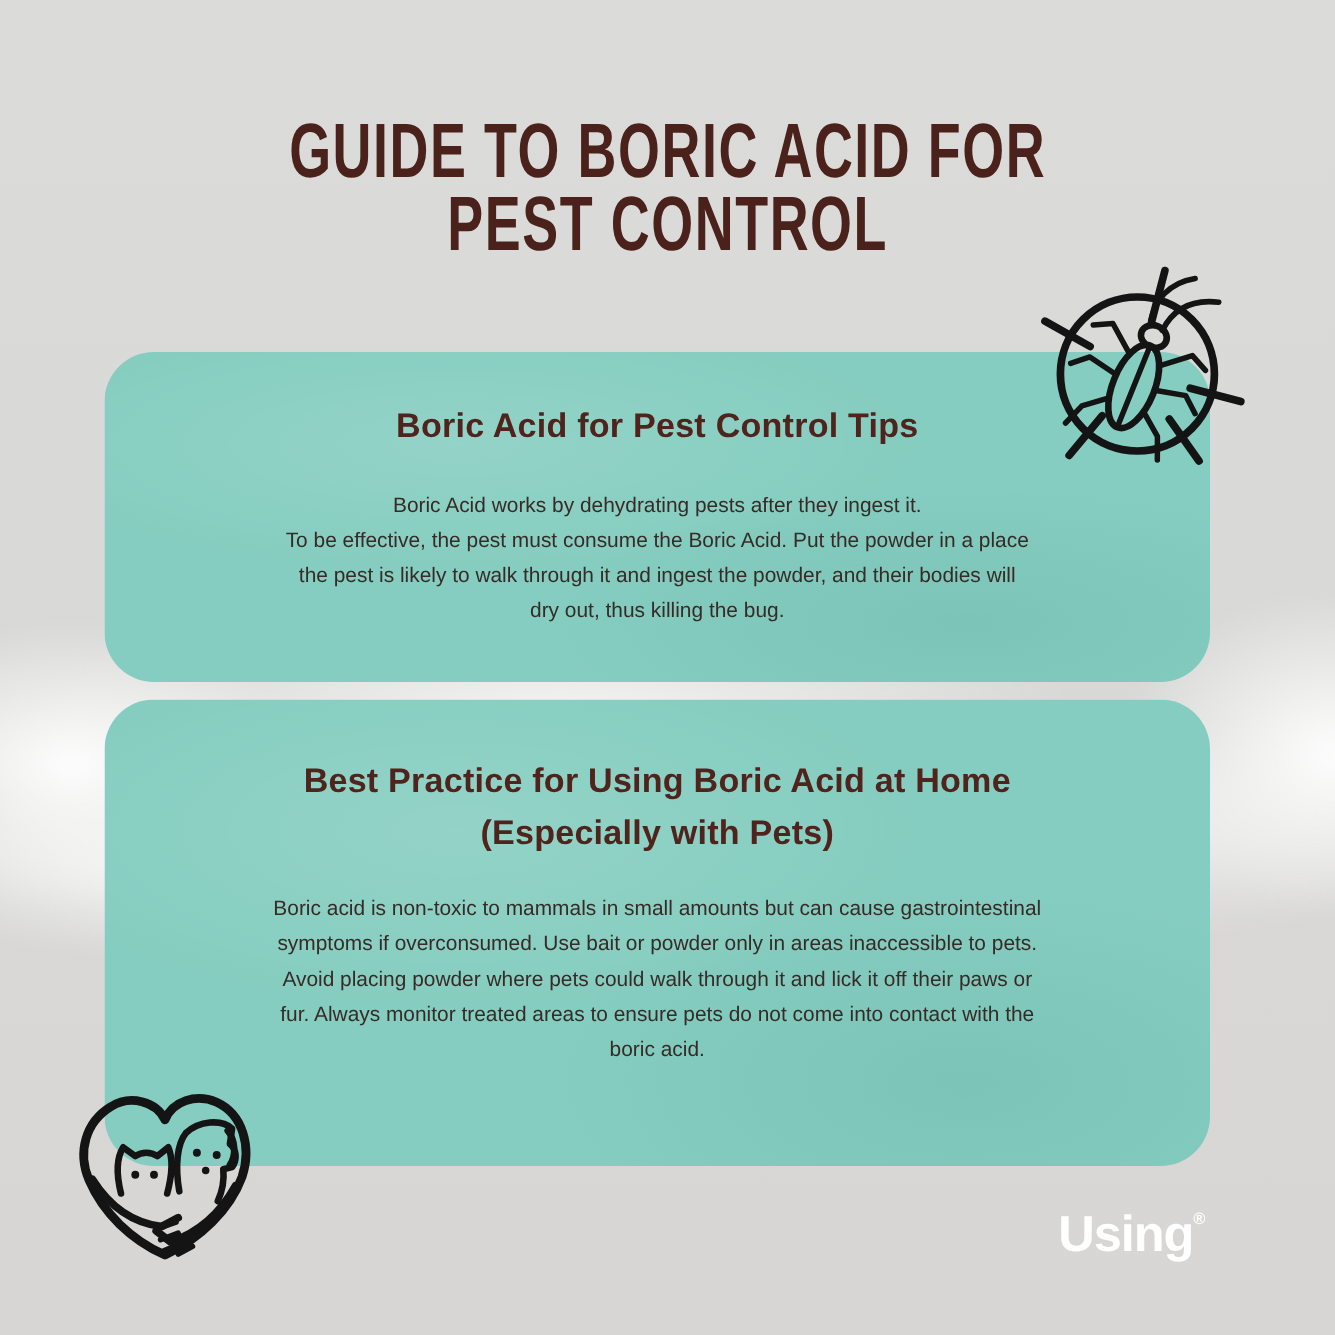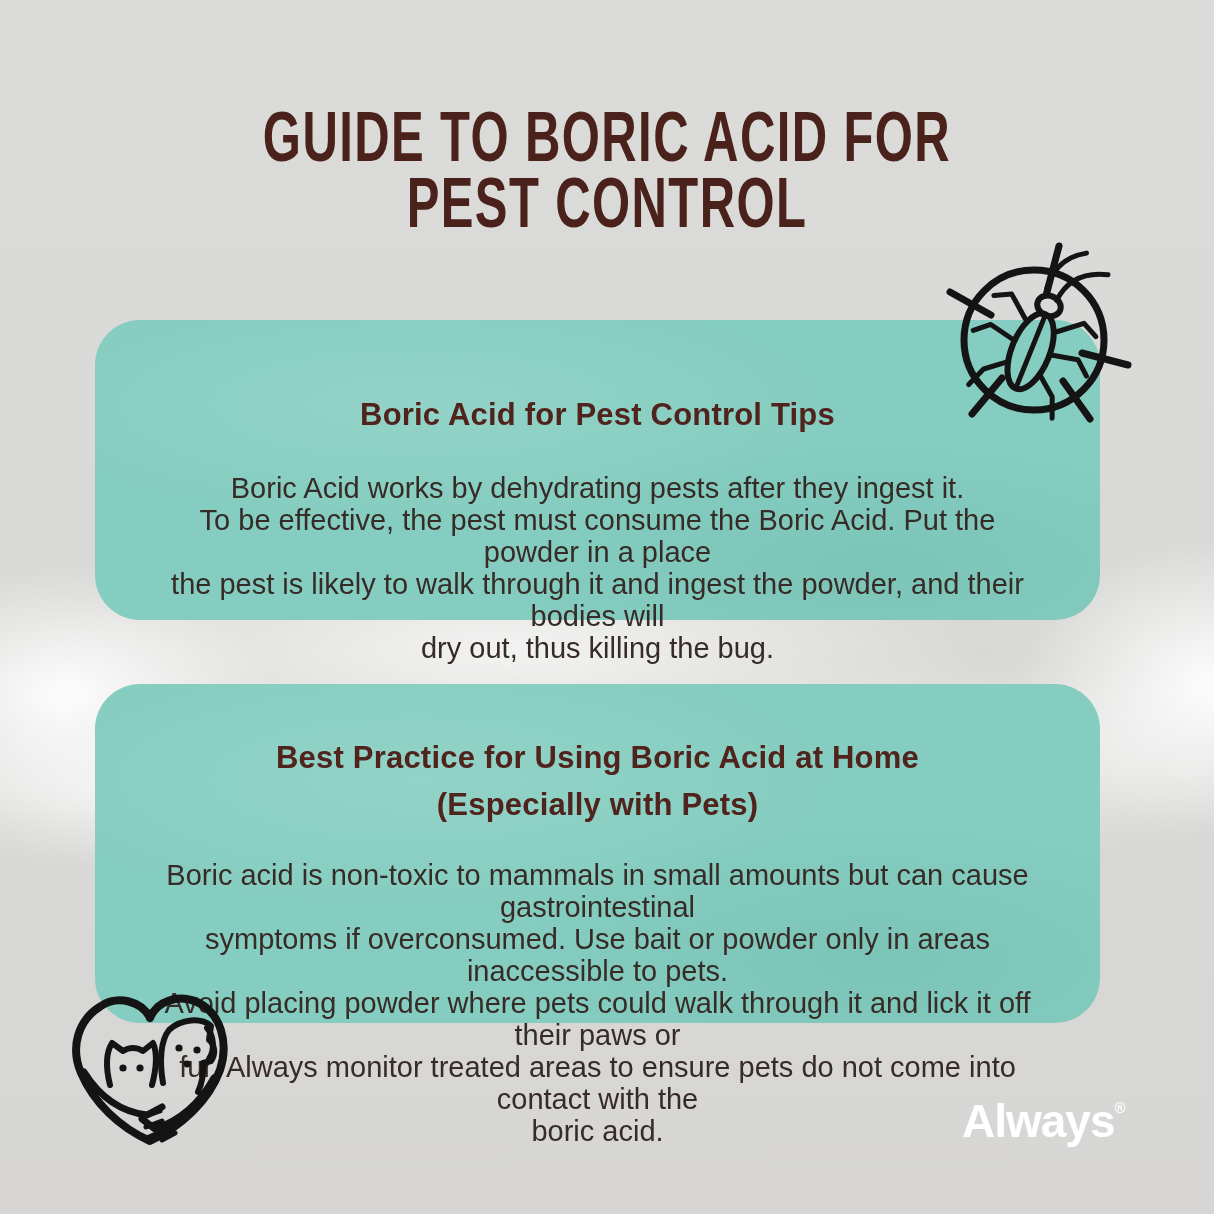--- a/index.html
+++ b/index.html
@@ -34,30 +34,30 @@
   }
   .card {
     position:absolute; left:95px; width:1005px; box-sizing:border-box;
     border-radius:45px; text-align:center; z-index:1;
     background-color:#85cdc0;
     background-image:
       radial-gradient(60% 55% at 32% 28%, rgba(255,255,255,0.12), rgba(255,255,255,0) 70%),
       radial-gradient(55% 60% at 78% 82%, rgba(0,90,74,0.08), rgba(0,90,74,0) 70%);
   }
   .card1 { top:320px; height:300px; padding:48px 40px 0; }
-  .card2 { top:684px; height:339px; padding:50px 42px 0; }
+  .card2 { top:636px; height:424px; padding:50px 42px 0; }
   .card h2 {
     margin:0; white-space:pre-line;
     font-size:31px; font-weight:bold; color:#50231c; letter-spacing:0.2px;
   }
-  .card1 h2 { line-height:38px; margin-bottom:38px;margin-top:28px; }
+  .card1 h2 { line-height:38px; margin-bottom:38px; }
   .card2 h2 { line-height:47px; margin-bottom:31px; }
   .card p {
     margin:17px; white-space:pre-line;
-    font-size:29px; line-height:32px; color:#372b27;
+    font-size:19px; line-height:32px; color:#372b27;
   }
   .roach-icon  { position:absolute; left:937px; top:240px; z-index:3; }
   .heart-icon  { position:absolute; left:57px;  top:988px; z-index:3; }
   .brand {
     position:absolute; left:962px; top:1094px; z-index:2;
     color:#ffffff; font-weight:bold; font-size:46px; letter-spacing:-1px;
   }
   .brand sup { font-size:15px; font-weight:bold; vertical-align:24px; letter-spacing:0; }
   svg .stroke { fill:none; stroke:#141414; stroke-linecap:round; stroke-linejoin:round; }
 </style>
@@ -133,16 +133,16 @@
     <path class="stroke" stroke-width="7" d="M27 84 C 44 111, 65 124, 90 127 L105 119"></path>
     <path class="stroke" stroke-width="5" d="M86 129 l17 -6"></path>
     <path class="stroke" stroke-width="5" d="M89 139 l16 -6"></path>
     <path class="stroke" stroke-width="5" d="M92 149 l14 -6"></path>
     <path class="stroke" stroke-width="7" d="M157 90 C 142 117, 122 133, 98 141 L85 131"></path>
     <path class="stroke" stroke-width="5" d="M101 143 l14 -7"></path>
     <path class="stroke" stroke-width="5" d="M105 152 l13 -7"></path>
   </svg>
 
   <div class="brand">
-    <span>Always</span><sup>®</sup>
+    <span>Using</span><sup>®</sup>
   </div>
 
 </div>
 
 </body></html>

